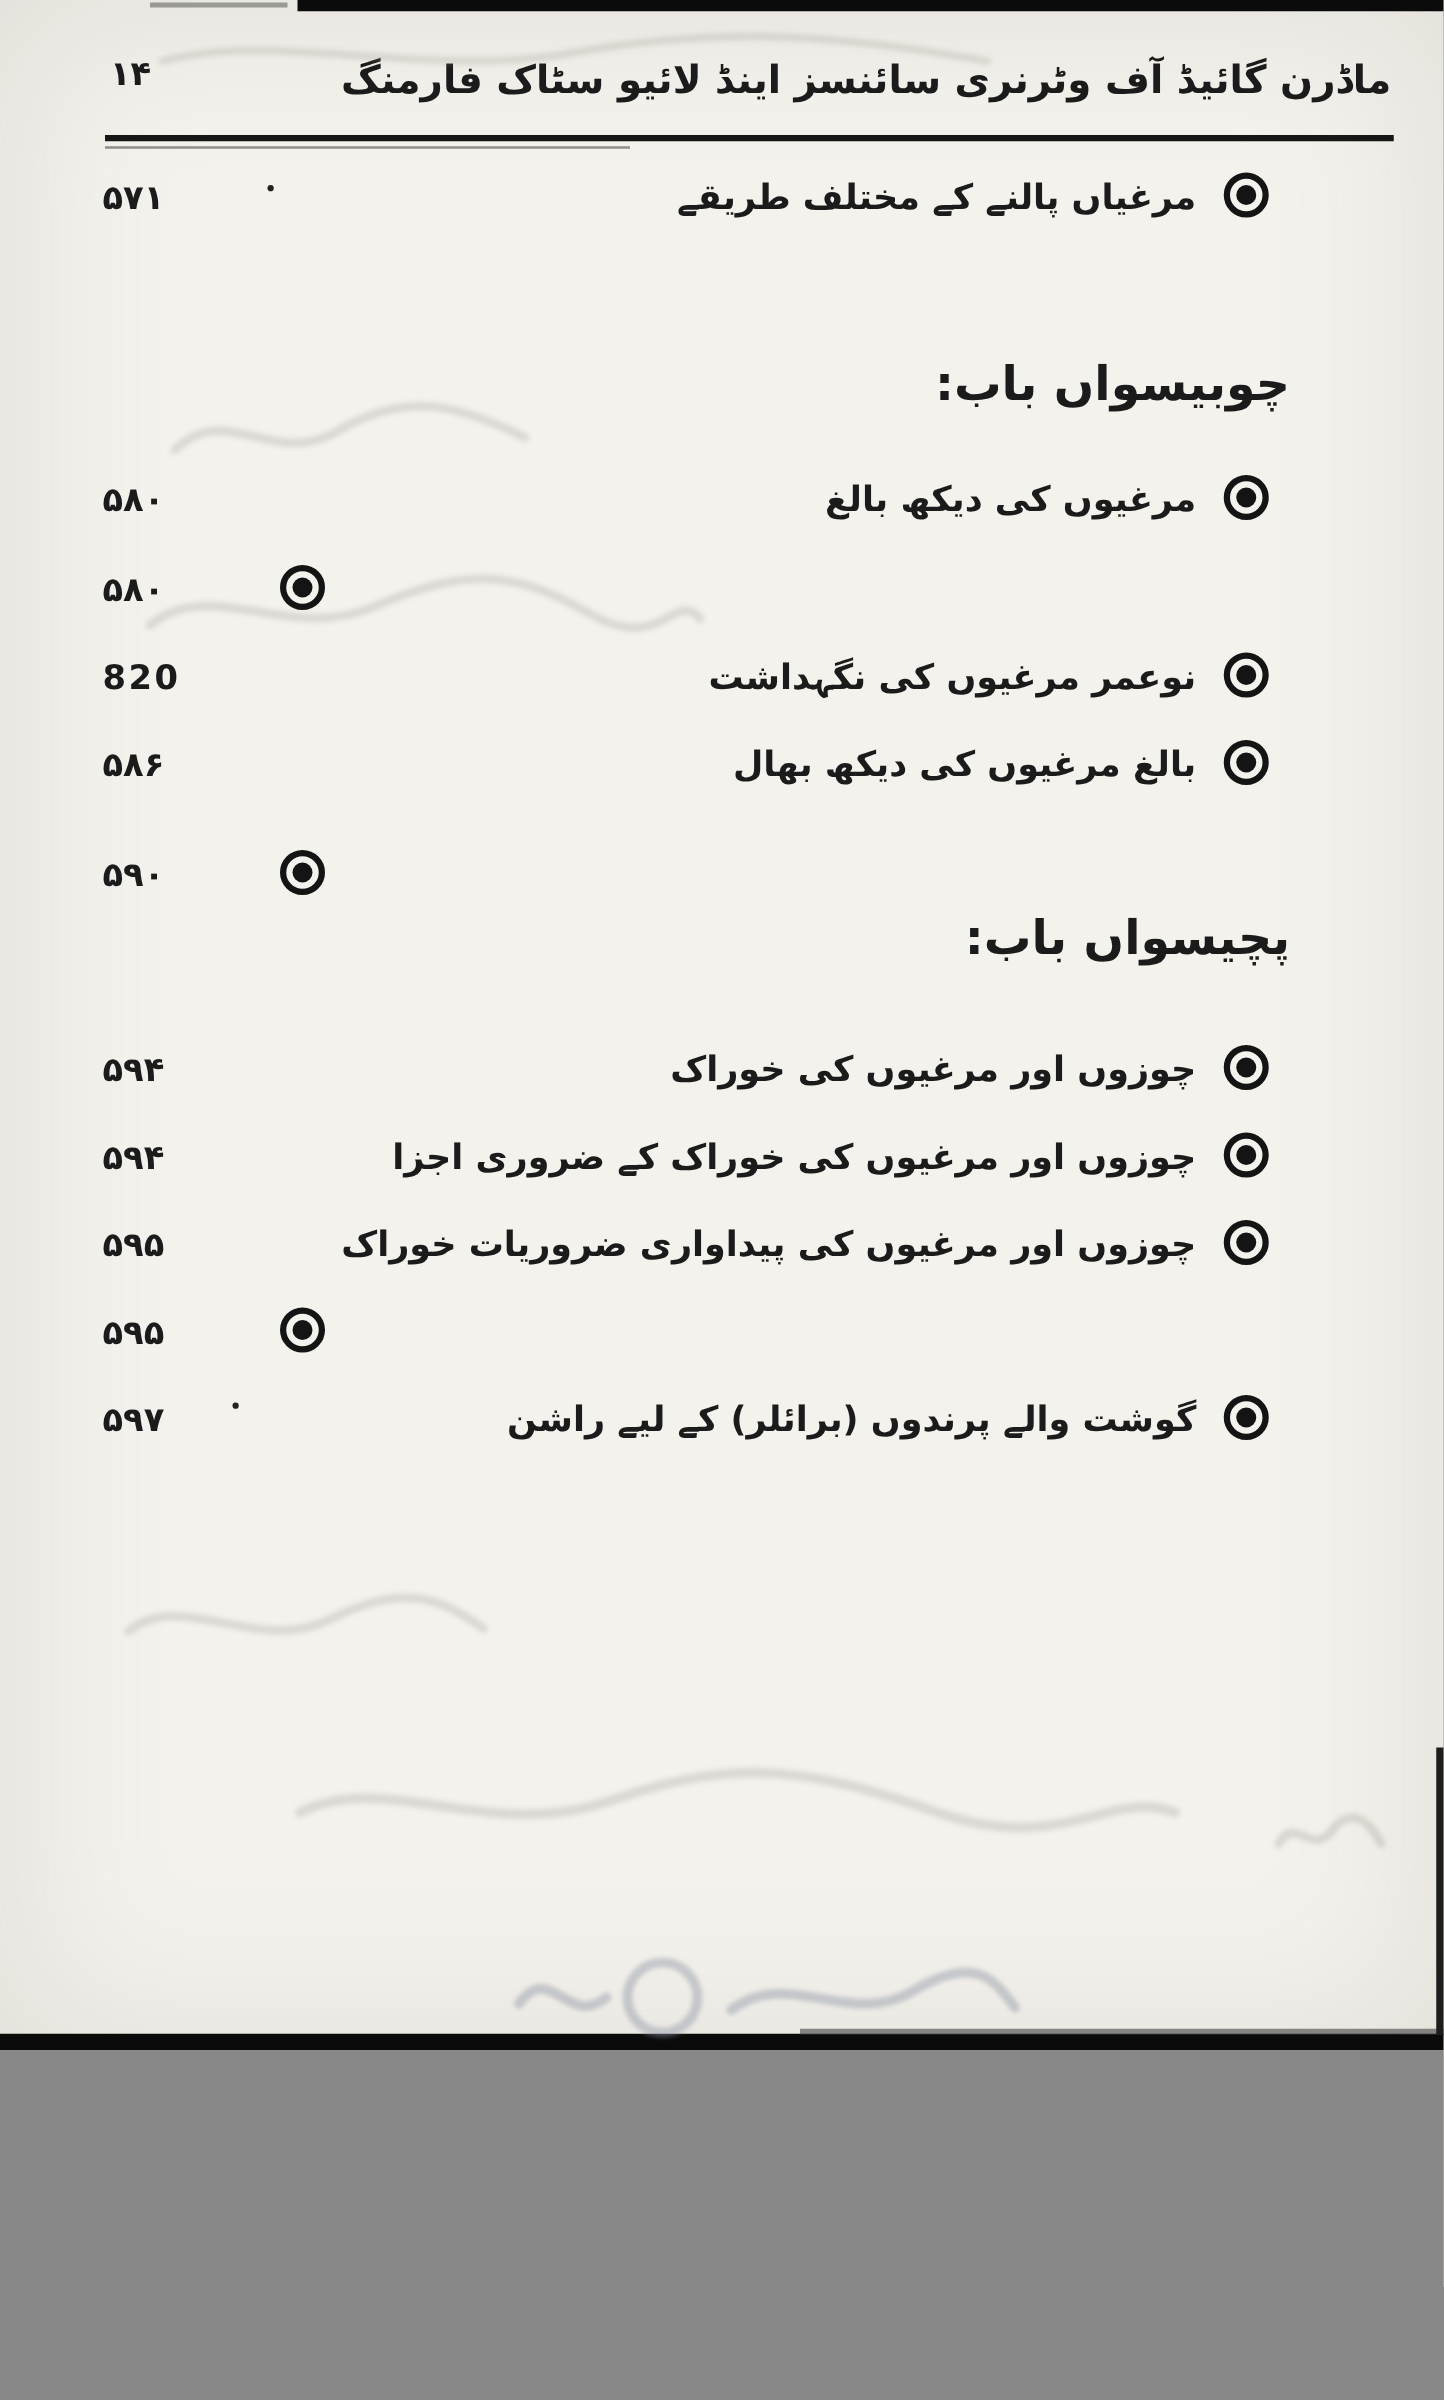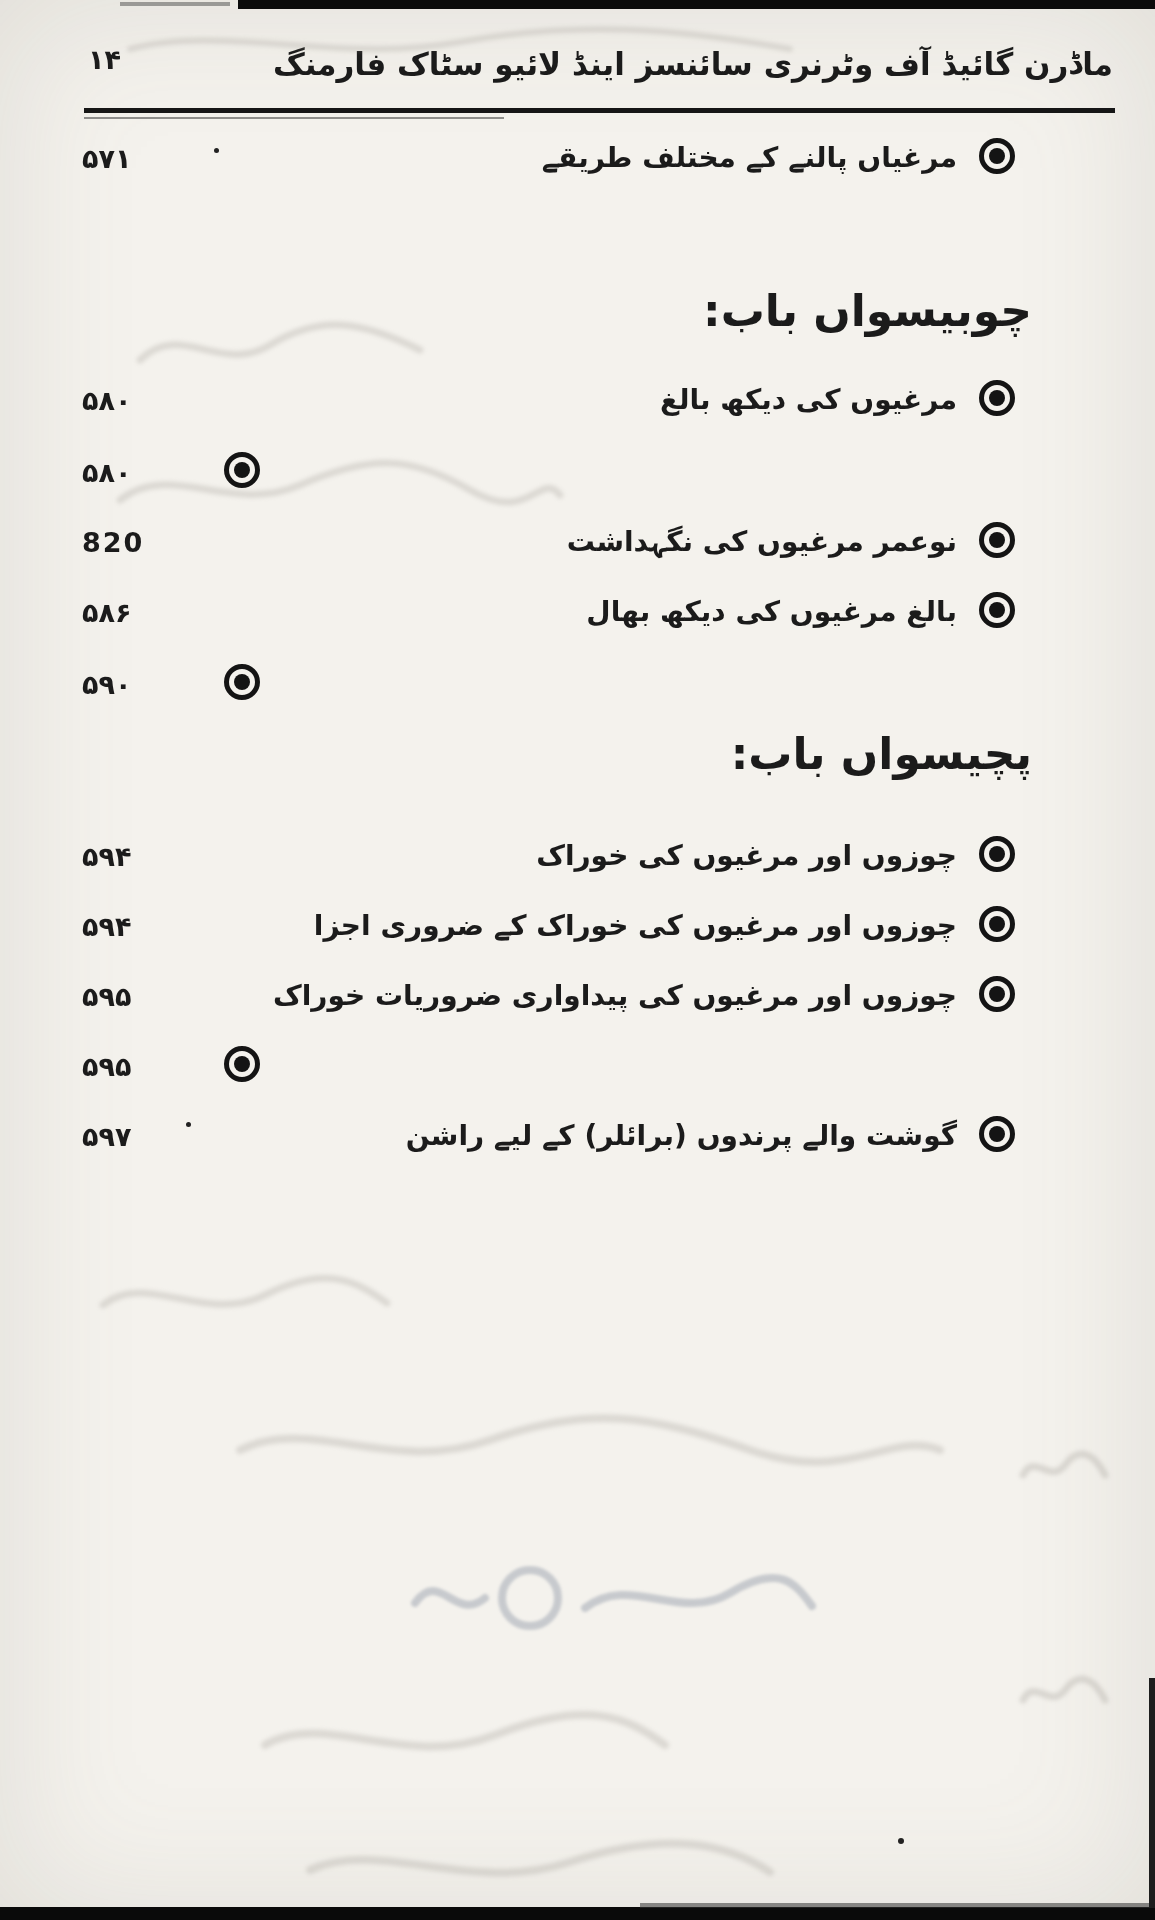--- a/index.html
+++ b/index.html
@@ -1,18 +1,18 @@
 <!DOCTYPE html>
 <html><head>
 <meta charset="utf-8">
 <style>
   html,body{margin:0;padding:0;background:#888;}
   .page{
     position:relative;
-    width:1155px;height:1920px;
+    width:1155px;height:1640px;
     margin:0 auto;
     background:#f4f2ed;
     box-shadow:inset 0 0 140px rgba(120,112,100,.16);
     overflow:hidden;
     font-family:"DejaVu Sans",sans-serif;
     color:#1b1b1b;
   }
   
   .edge-top{position:absolute;top:0;left:238px;right:0;height:9px;background:#0b0b0b;}
   .edge-top-faint{position:absolute;top:2px;left:120px;width:110px;height:4px;background:#4a4a4a;opacity:.5;}
@@ -46,21 +46,21 @@
   .bullet{
     flex:none;margin-left:22px;
     width:26px;height:26px;border:5px solid #141414;border-radius:50%;
     position:relative;background:transparent;
   }
   .bullet::after{
     content:"";position:absolute;inset:5px;background:#141414;border-radius:50%;
   }
   .chapter{
     position:absolute;right:123px;
-    font-size:44px;font-weight:bold;white-space:nowrap;
+    font-size:38px;font-weight:bold;white-space:nowrap;
   }
   
   .ghost{position:absolute;opacity:.26;filter:blur(2px);}
   .ghost.dark{opacity:.42;filter:blur(1.5px);}
   .dot{position:absolute;background:#222;border-radius:50%;}
 </style>
 </head>
 <body>
 
 <div class="page">
@@ -96,21 +96,21 @@
   <div class="row" style="top:508px">
     <span class="pnum">820</span>
     <span class="entry-title" dir="rtl">نوعمر مرغیوں کی نگہداشت</span>
     <span class="bullet"></span>
   </div>
   <div class="row" style="top:578px">
     <span class="pnum">۵۸۶</span>
     <span class="entry-title" dir="rtl">بالغ مرغیوں کی دیکھ بھال</span>
     <span class="bullet"></span>
   </div>
-  <div class="row" style="top:650px">
+  <div class="row" style="top:666px">
     <span class="pnum">۵۹۰</span>
     <span class="bullet"></span>
   </div>
 
   <div class="chapter" style="top:728px" dir="rtl">پچیسواں باب:</div>
 
   <div class="row" style="top:822px">
     <span class="pnum">۵۹۴</span>
     <span class="entry-title" dir="rtl">چوزوں اور مرغیوں کی خوراک</span>
     <span class="bullet"></span>

